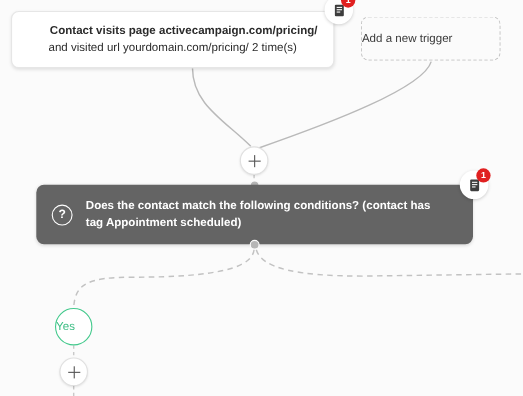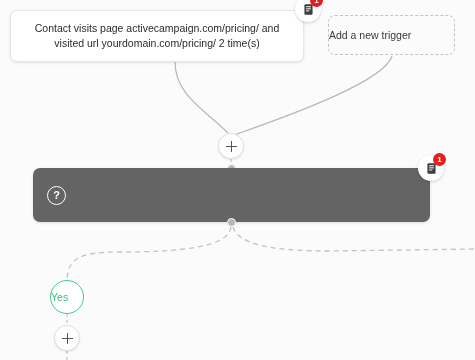--- a/index.html
+++ b/index.html
@@ -46,21 +46,22 @@
     padding: 0 14px;
   }
   .trigger-text {
     font-size: 10.5px;
     line-height: 15px;
     color: #2b2b2b;
     text-align: center;
     font-weight: 400;
   }
   .trigger-text .b {
-    font-weight: 400;
+    font-weight: 700;
+    margin-left: 20px;
   }
 
   
   .add-trigger {
     position: absolute;
     left: 328px;
     top: 15px;
     width: 127px;
     height: 40px;
     border: 1px dashed #c4c4c4;
@@ -252,20 +253,21 @@
   </div>
 
   <div class="plus-node" id="plus-top">
     <span class="plus-glyph"></span>
   </div>
 
   <div class="port-dot" id="port-top"></div>
 
   <div class="condition-panel">
     <div class="q-icon">?</div>
+    <div class="condition-text">Does the contact match the following conditions? (contact has tag Appointment scheduled)</div>
   </div>
 
   <div class="port-dot" id="port-bottom"></div>
 
   <div class="note-badge" id="note-badge-condition">
     <svg width="13" height="13" viewBox="0 0 16 16">
       <rect x="3" y="1.5" width="10" height="13" rx="1.2" fill="#3d3d3d"></rect>
       <rect x="5" y="4" width="6" height="1.2" fill="#ffffff"></rect>
       <rect x="5" y="6.6" width="6" height="1.2" fill="#ffffff"></rect>
       <rect x="5" y="9.2" width="4" height="1.2" fill="#ffffff"></rect>

